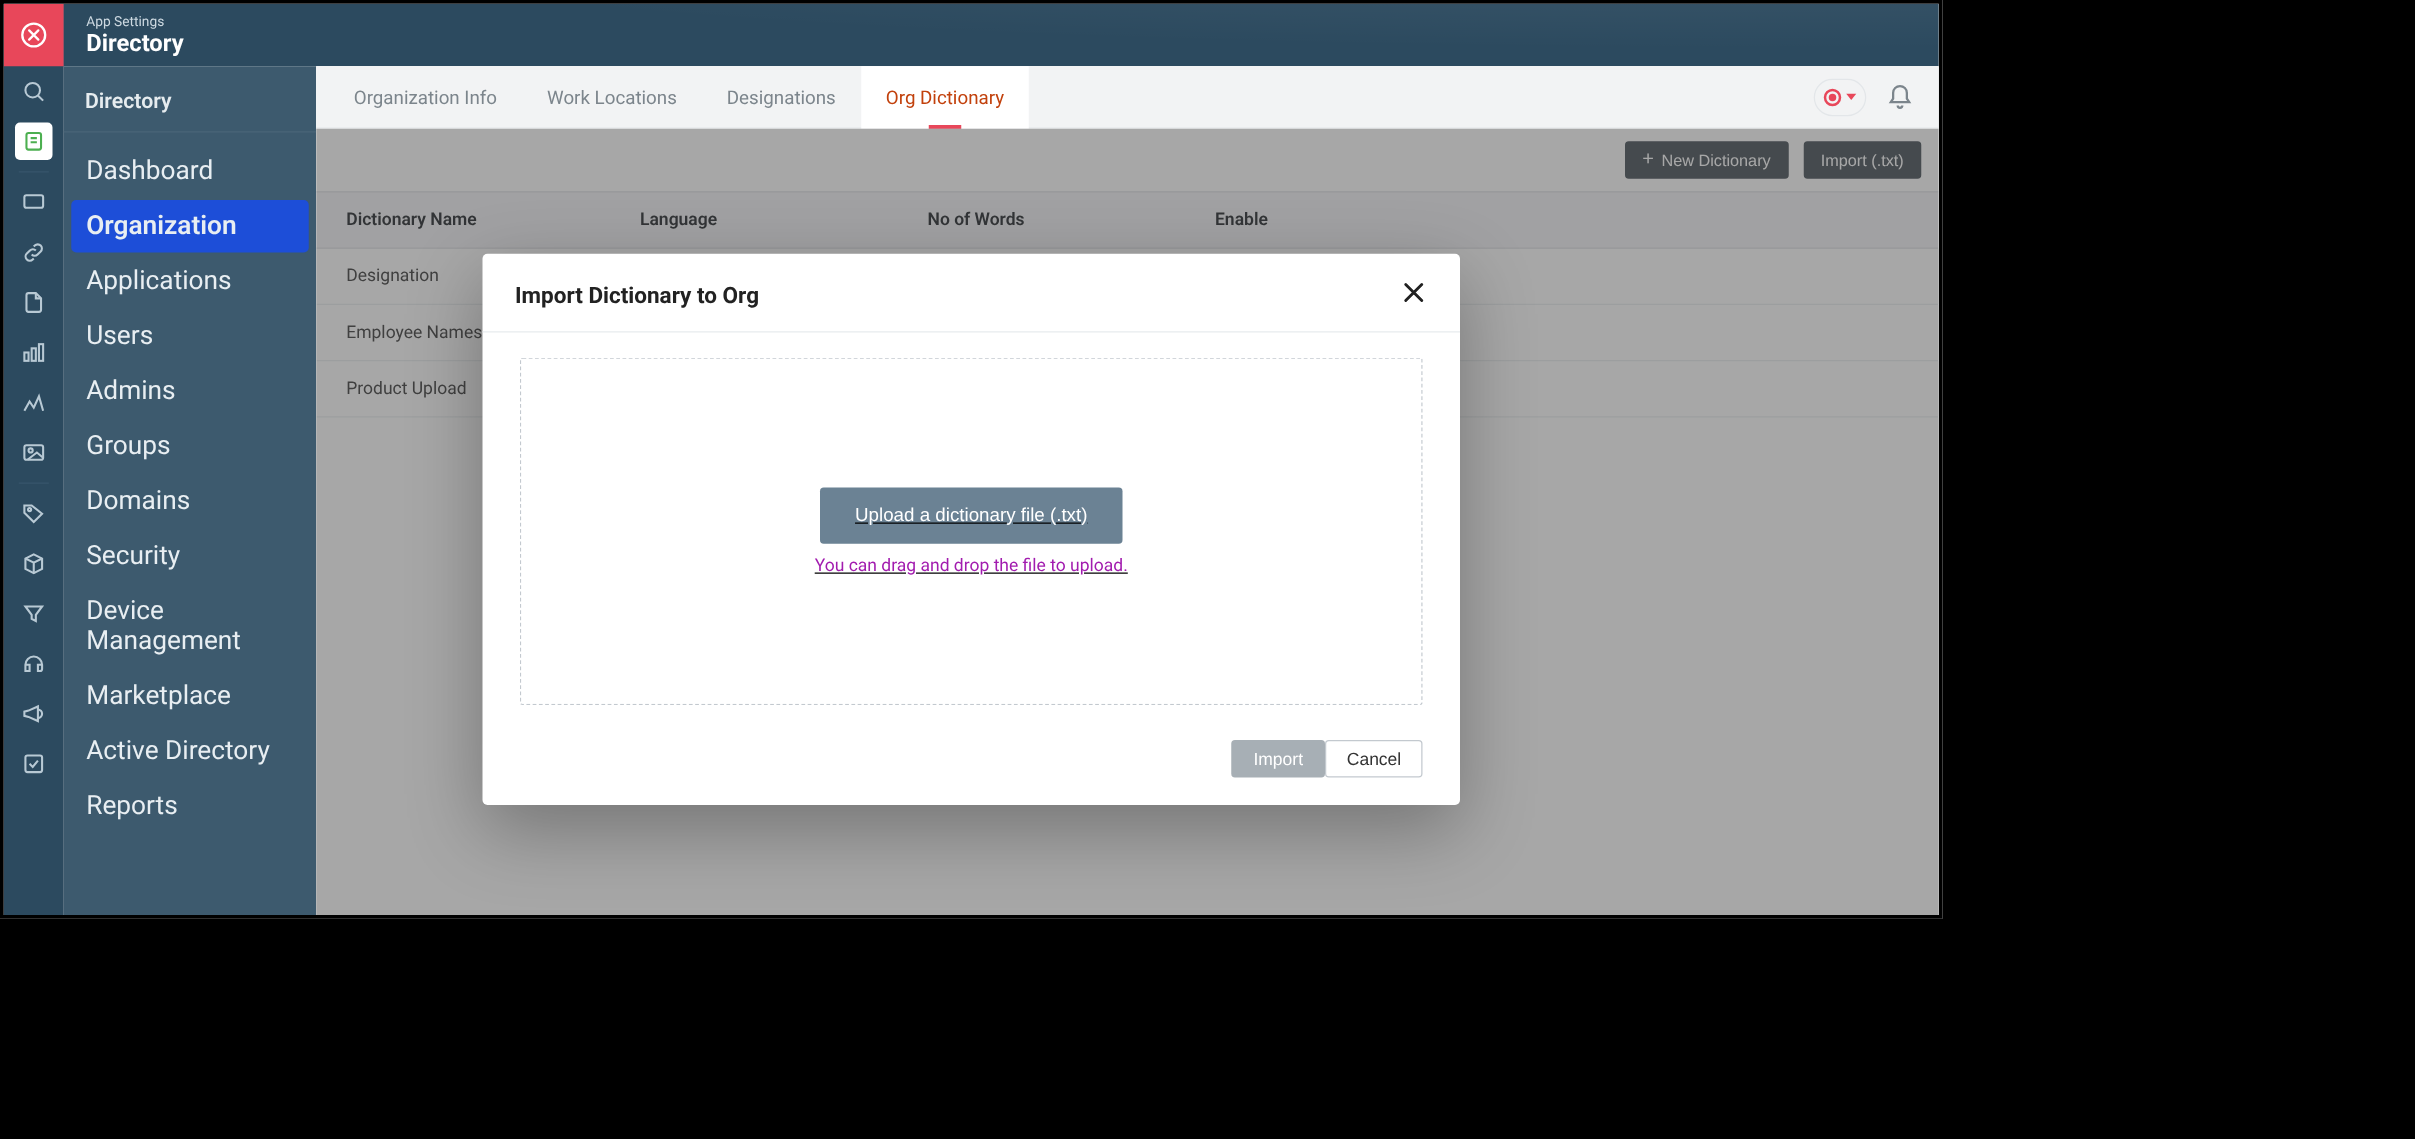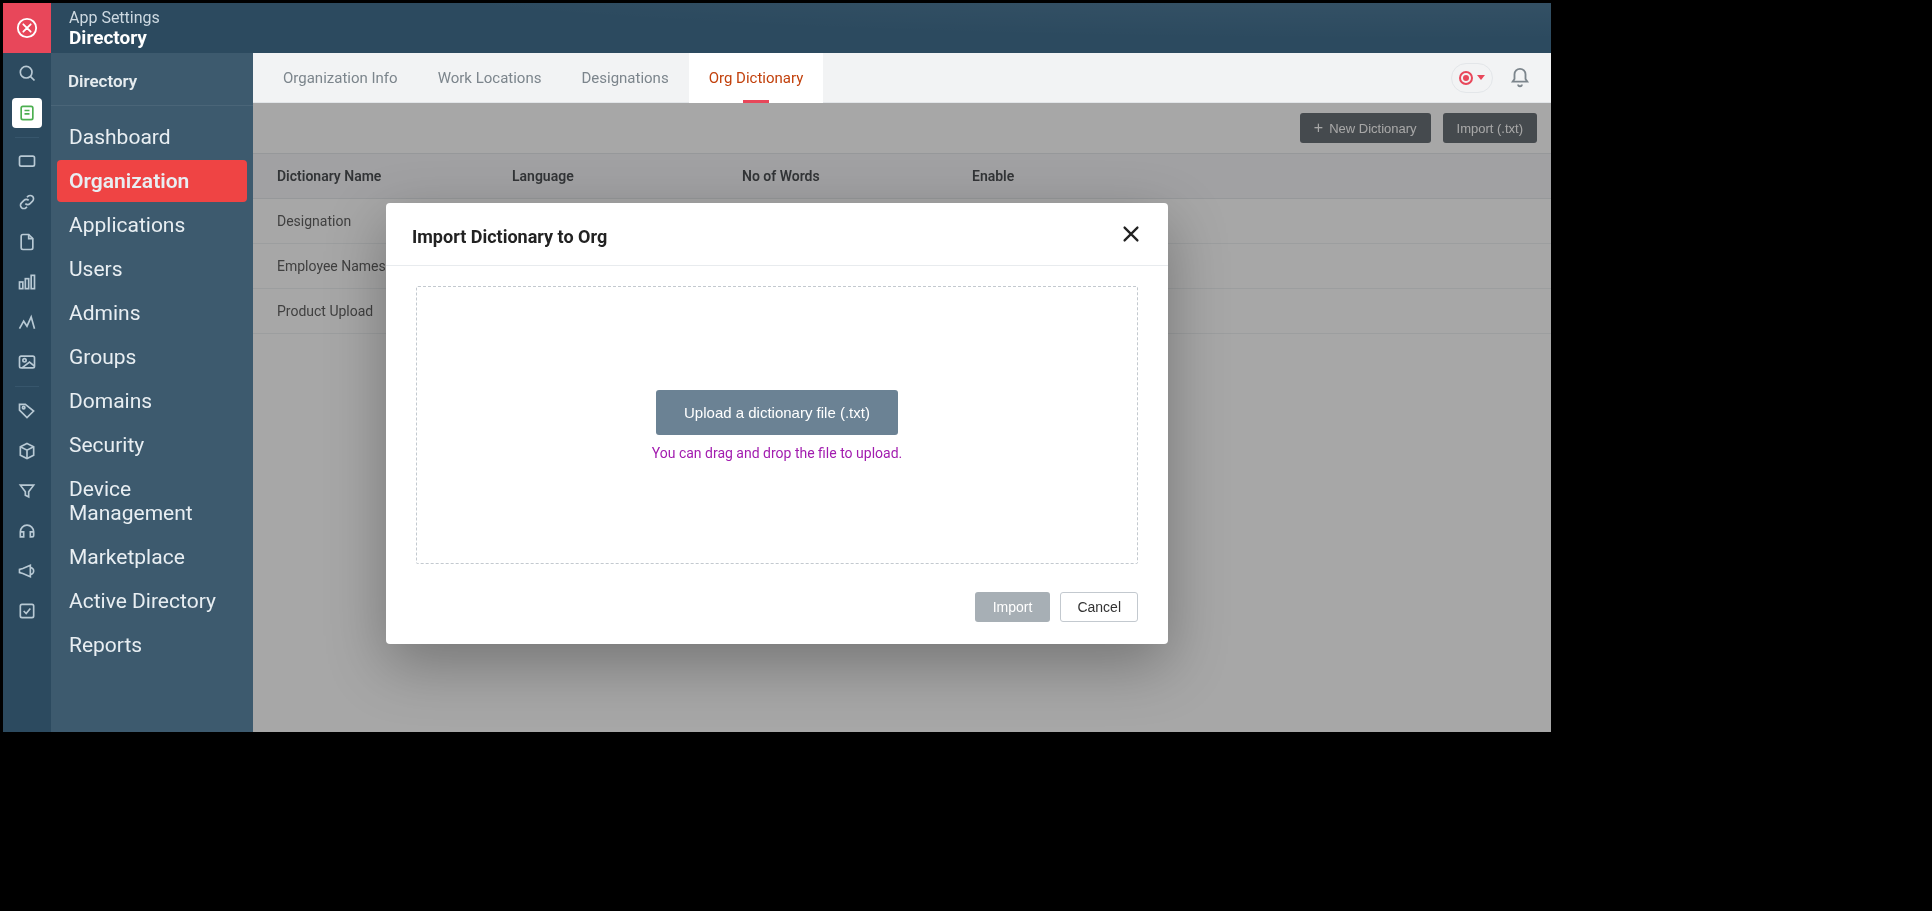--- a/index.html
+++ b/index.html
@@ -12,29 +12,29 @@
   .rail .close { width:48px; height:50px; background:#e8475a; display:flex; align-items:center; justify-content:center; }
   .rail .close svg { width:22px; height:22px; }
   .rail-item { width:48px; height:40px; display:flex; align-items:center; justify-content:center; color:#b8c9d4; }
   .rail-item svg { width:20px; height:20px; }
   .rail-item.active { }
   .rail-item.active .tile { width:30px; height:30px; background:#fff; border-radius:4px; display:flex; align-items:center; justify-content:center; }
   .rail-divider { width:24px; height:1px; background:#3f5f74; margin:4px 0; opacity:.6; }
 
   
   .header { position:absolute; left:48px; top:0; right:0; height:50px; background:#2c4a5f; background-image:radial-gradient(ellipse at 90% -80%, rgba(255,255,255,.08), transparent 60%); color:#fff; padding-left:18px; display:flex; flex-direction:column; justify-content:center; }
-  .header .pre { font-size:16px; color:#cdd9e1; }
+  .header .pre { font-size:11px; color:#cdd9e1; }
   .header .title { font-size:19px; font-weight:700; margin-top:-1px; }
 
   
   .sidebar { position:absolute; left:48px; top:50px; bottom:0; width:202px; background:#3d5a6e; color:#e6ecef; }
   .sidebar .sb-title { padding:18px 17px 14px; font-size:17px; font-weight:600; border-bottom:1px solid #4a6578; }
   .sb-list { padding:10px 6px; }
   .sb-item { display:block; padding:9px 12px; font-size:21px; color:#e8eef2; border-radius:4px; cursor:pointer; margin-bottom:2px; }
-  .sb-item.sel { background:#ef4444; font-weight:600; }
+  .sb-item.sel { background:#1d4ed8; font-weight:600; }
 
   
   .main { position:absolute; left:250px; top:50px; right:0; bottom:0; background:#fff; }
   .tabs { height:50px; background:#f2f3f4; display:flex; align-items:center; padding:0 0 0 10px; border-bottom:1px solid #e2e5e8; }
   .tab { padding:0 20px; height:50px; line-height:50px; font-size:15px; color:#7c858c; cursor:pointer; }
   .tab.active { background:#fff; color:#c2410c; position:relative; }
   .tab.active::after { content:""; position:absolute; left:50%; bottom:0; transform:translateX(-50%); width:26px; height:3px; background:#e8475a; }
   .tabs .spacer { flex:1; }
   .record-btn { width:42px; height:30px; border:1px solid #e3e6e9; border-radius:15px; margin-right:10px; display:flex; align-items:center; justify-content:center; gap:4px; cursor:pointer; }
   .record-btn .dot { width:14px; height:14px; border:2px solid #e8475a; border-radius:50%; position:relative; }
@@ -55,24 +55,24 @@
   .c4 { flex:1; }
   .trow { display:flex; border-bottom:1px solid #eceff1; font-size:14px; color:#444; }
 
   
   .overlay { position:absolute; left:250px; top:100px; right:0; bottom:0; background:rgba(60,60,60,.45); }
   .modal { position:absolute; left:50%; top:200px; transform:translateX(-50%); width:782px; background:#fff; border-radius:4px; box-shadow:0 20px 60px rgba(0,0,0,.3); padding-bottom:22px; }
   .modal-head { display:flex; align-items:center; justify-content:space-between; padding:20px 26px 16px; border-bottom:1px solid #e8ebee; }
   .modal-head h2 { font-size:18px; font-weight:700; color:#222; }
   .modal-head .x { cursor:pointer; }
   .modal-head .x svg { width:22px; height:22px; }
-  .drop { margin:20px 30px 0; border:1px dashed #c3c9cf; border-radius:2px; height:278px; display:flex; flex-direction:column; align-items:center; justify-content:center; }
+  .drop { margin:20px 30px 0; border:1px dashed #c3c9cf; border-radius:2px; height:278px; display:flex; flex-direction:column; align-items:center; justify-content:center;text-decoration:underline; }
   .upload-btn { background:#6b8294; color:#fff; border:none; padding:14px 28px; font-size:15px; border-radius:3px; cursor:pointer; }
   .drop-text { margin-top:10px; font-size:14px; color:#a21caf; }
-  .modal-foot { display:flex; justify-content:flex-end; gap:10px; padding:28px 30px 0; }
+  .modal-foot { display:flex; justify-content:flex-end; padding:28px 30px 0; }
   .btn-imp { background:#a7afb5; color:#fff; border:none; height:30px; padding:0 18px; border-radius:3px; font-size:14px; cursor:pointer; }
   .btn-cancel { background:#fff; color:#333; border:1px solid #c3c9cf; height:30px; padding:0 16px; border-radius:3px; font-size:14px; cursor:pointer; }
 </style>
 </head>
 <body>
 
 <div class="frame">
 
   <div class="rail">
     <div class="close">

